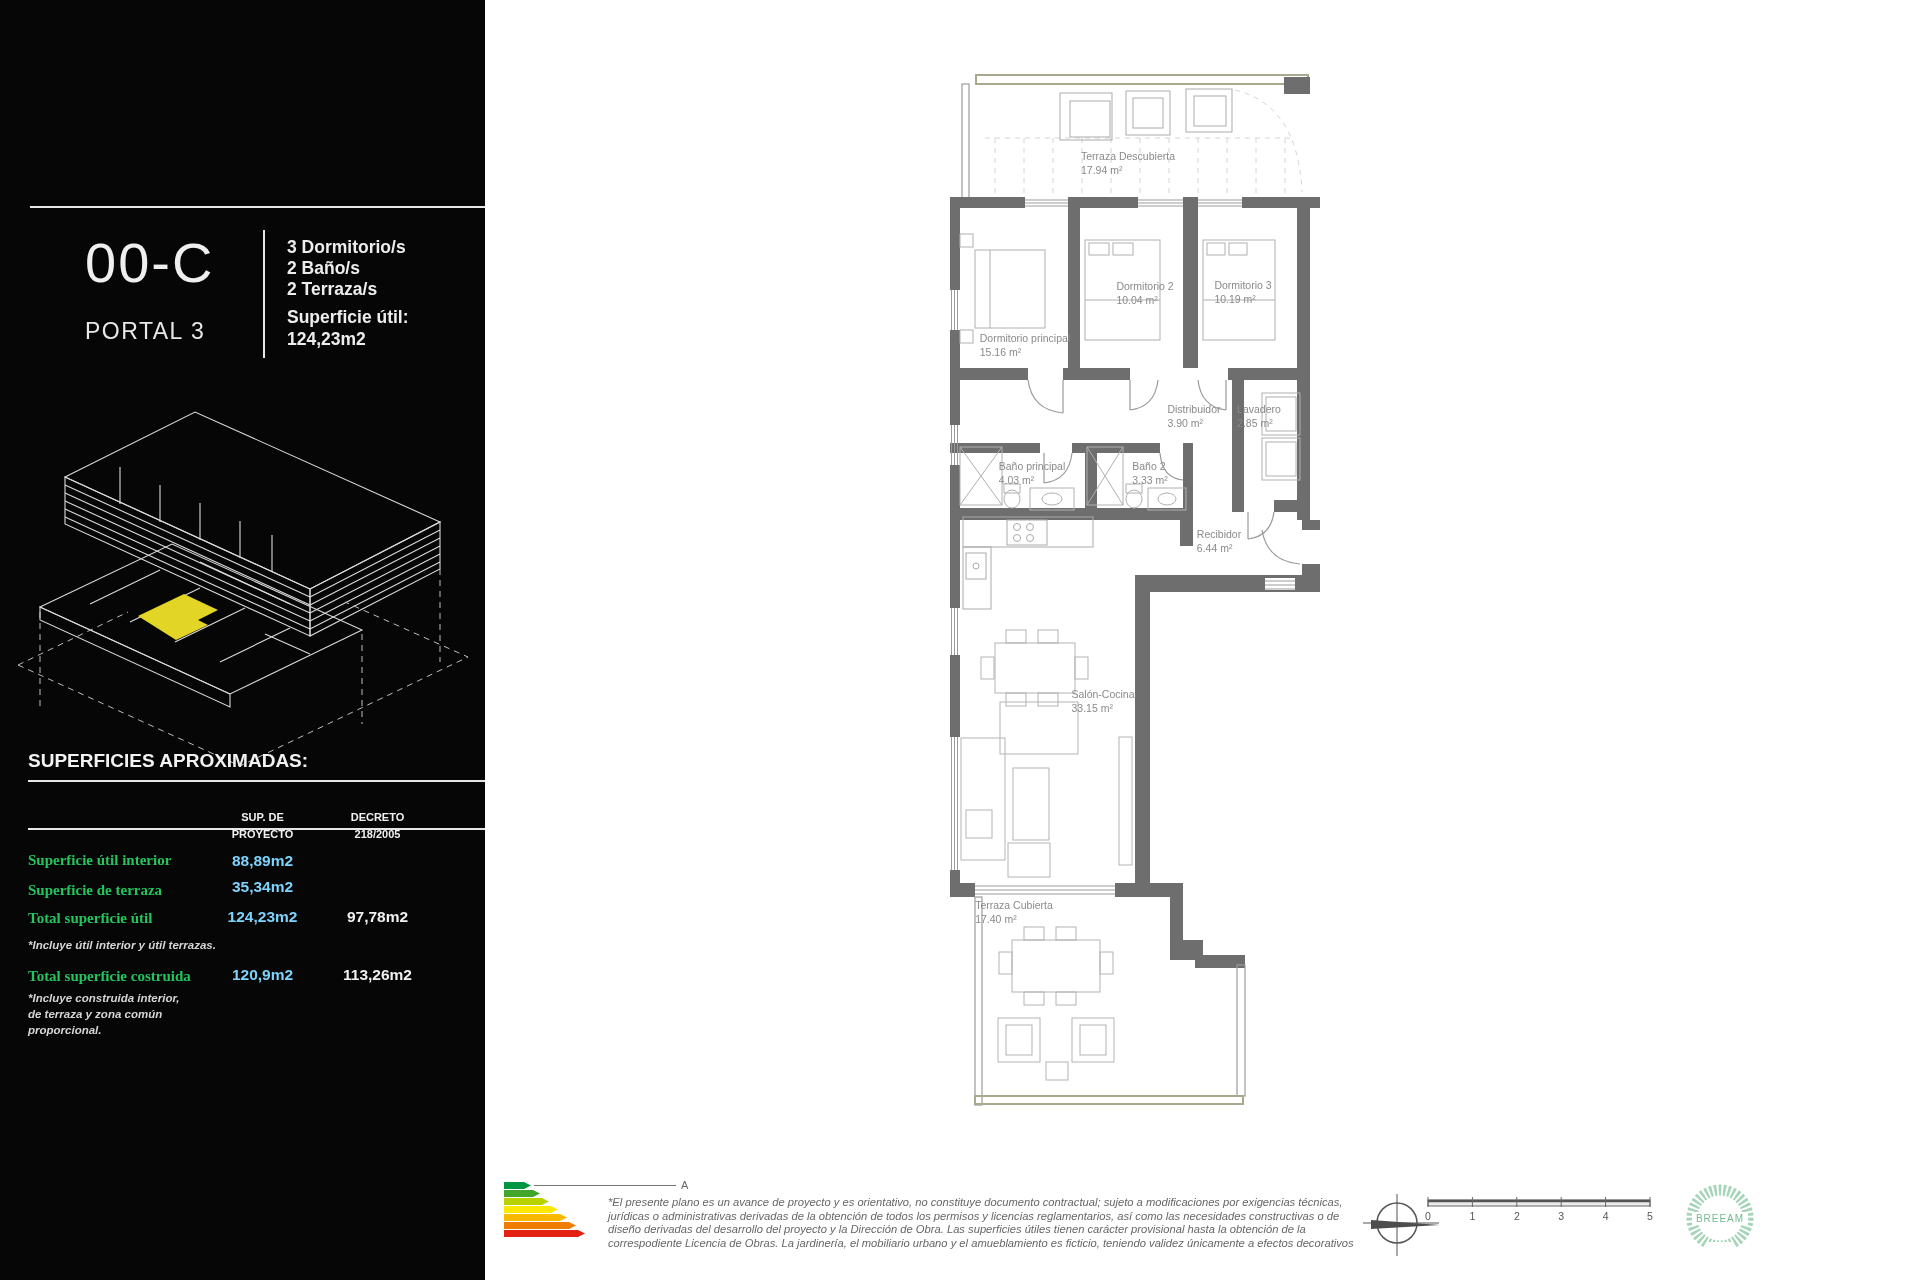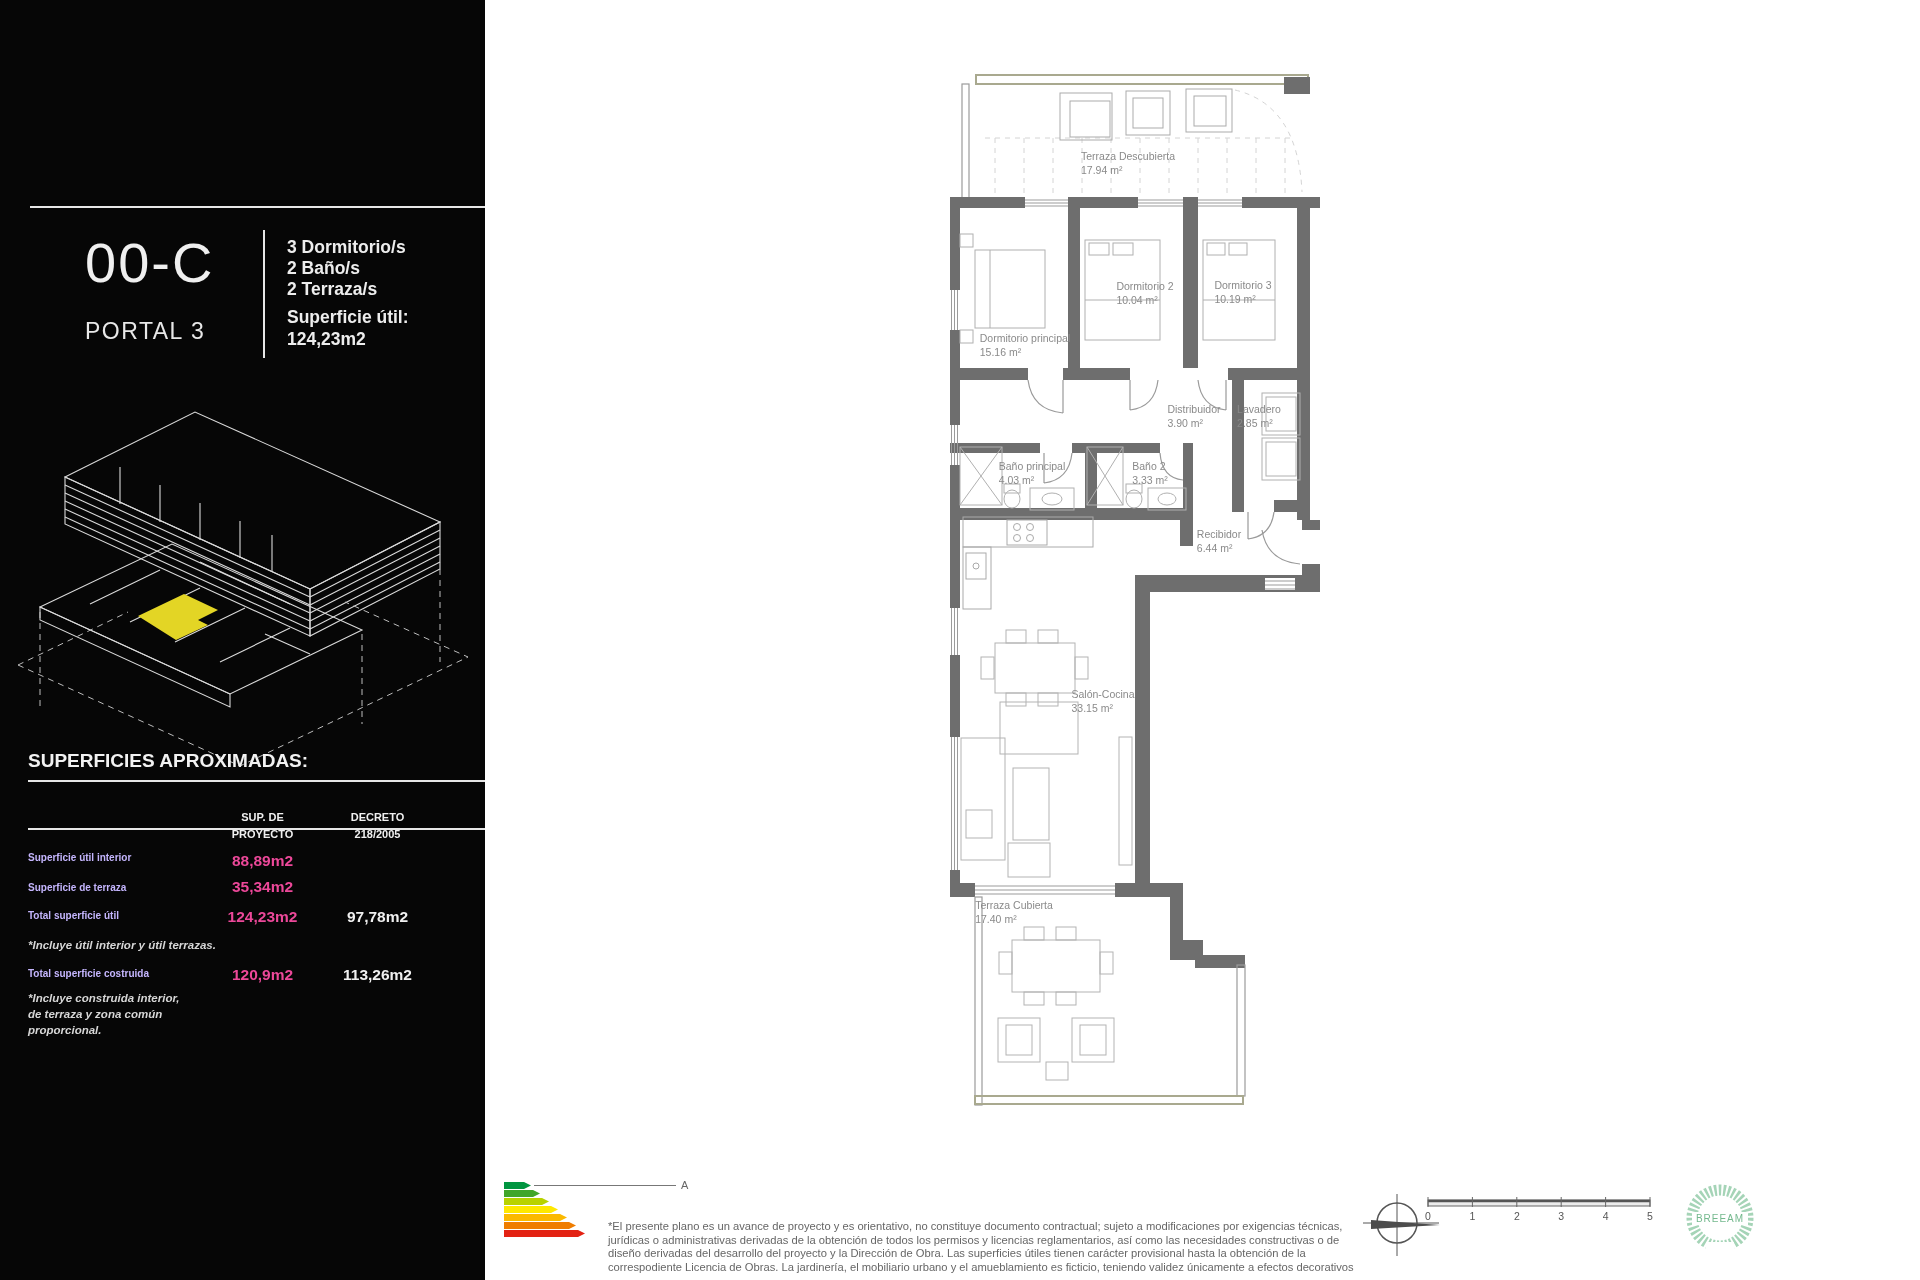--- a/index.html
+++ b/index.html
@@ -19,35 +19,35 @@
   .portal{position:absolute;left:85px;top:318px;width:170px;text-align:left;color:#e8e8e8;
           font-size:23px;letter-spacing:1.5px;}
   .iso{position:absolute;left:10px;top:372px;}
   .tbl-title{position:absolute;left:28px;top:750px;color:#f2f2f2;font-size:19px;font-weight:bold;}
   .rule2{left:28px;top:780px;width:457px;}
   .rule3{left:28px;top:828px;width:457px;}
   .col-h{position:absolute;color:#f0f0f0;font-size:11px;font-weight:bold;line-height:17px;
          text-align:center;white-space:pre-line;margin-top:21px;}
   .col-h1{left:200px;top:788px;width:125px;}
   .col-h2{left:325px;top:788px;width:105px;}
-  .t-label{position:absolute;left:28px;width:175px;color:#c4b5fd;font-size:10px;font-weight:bold;}
-  .t-sup{position:absolute;left:200px;width:125px;text-align:center;color:#ec4899;
+  .t-label{position:absolute;left:28px;width:175px;color:#22c55e;font-size:15px;font-weight:bold;font-family:Liberation Serif, serif;}
+  .t-sup{position:absolute;left:200px;width:125px;text-align:center;color:#7dd3fc;
          font-size:15.5px;font-weight:bold;}
   .t-dec{position:absolute;left:325px;width:105px;text-align:center;color:#f0f0f0;
          font-size:15.5px;font-weight:bold;}
   .t-note{position:absolute;left:28px;width:200px;color:#d6d6d6;font-size:11.5px;
           font-weight:bold;font-style:italic;line-height:16px;white-space:pre-line;}
   
   .plan-svg{position:absolute;left:940px;top:40px;}
   .room-label{position:absolute;transform:translateX(-50%);
               color:#8a8a8a;font-size:10.5px;line-height:14px;white-space:nowrap;}
   
   .energy{position:absolute;left:498px;top:1178px;}
   .disclaimer{position:absolute;left:608px;top:1196px;width:750px;color:#666666;
-              font-size:11.2px;line-height:13.5px;margin-top:24px;}
+              font-size:11.2px;font-style:italic;line-height:13.5px;}
   .compass{position:absolute;left:1335px;top:1190px;}
   .scalebar{position:absolute;left:1424px;top:1193px;}
   .breeam{position:absolute;left:1678px;top:1180px;}
 </style>
 </head>
 <body>
 
 <div class="page">
 
   <div class="sidebar">

